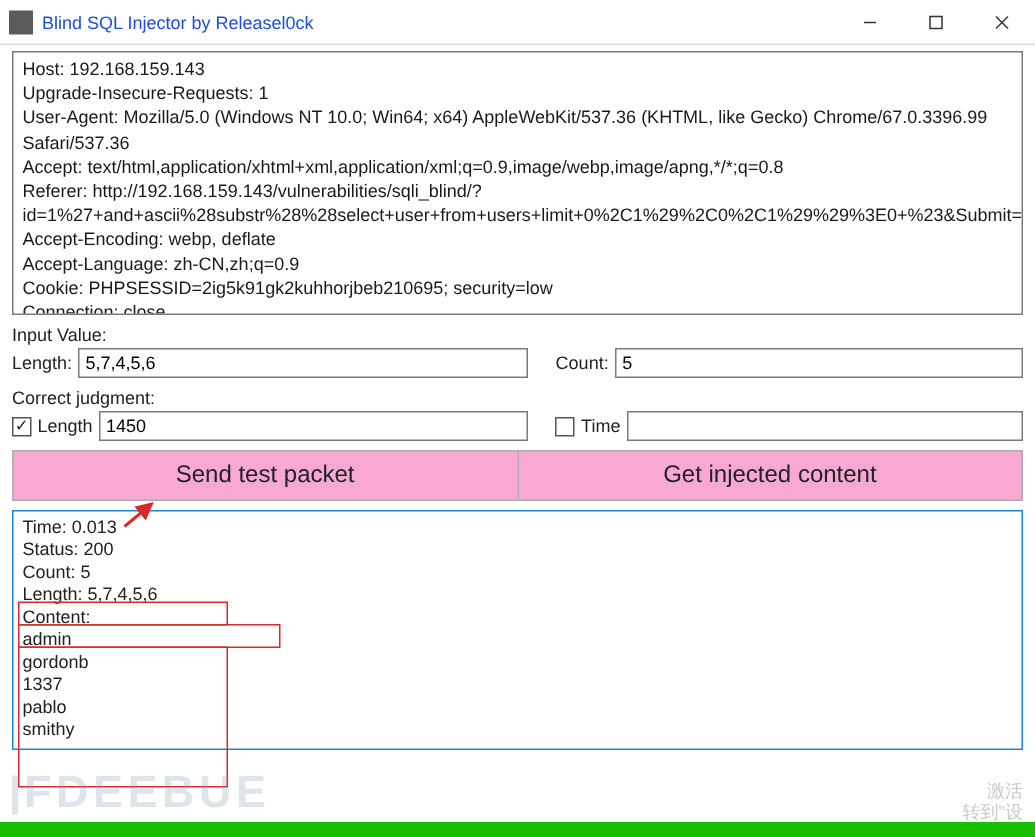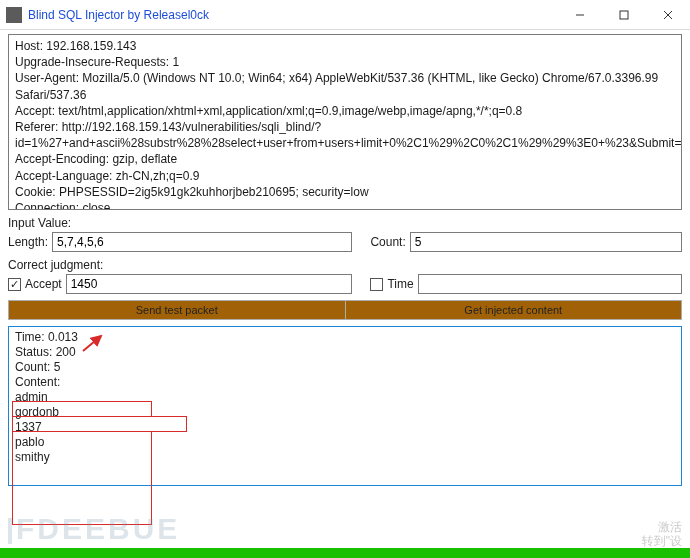--- a/index.html
+++ b/index.html
@@ -106,27 +106,27 @@
     line-height: 1;
   }
   .chk.checked::after { content: "✓"; color: #222; font-size: 11px; }
 
   .btn-row {
     display: flex;
     margin-top: 6px;
   }
   .btn {
     flex: 1;
-    height: 20px;
+    height: 34px;
     border: 1px solid #adadad;
-    background: #a16207;
+    background: #f9a8d4;
     display: flex;
     align-items: center;
     justify-content: center;
-    font-size: 11px;
+    font-size: 16px;
     cursor: pointer;
   }
   .btn + .btn { border-left: none; }
 
   .output {
     margin-top: 6px;
     border: 1px solid #1a84d6;
     height: 160px;
     padding: 3px 6px;
     font-size: 12px;
@@ -215,21 +215,21 @@
 </div>
 
 <div class="client">
 
   <div class="req-box" id="reqbox">
       <div>Host: 192.168.159.143</div>
       <div>Upgrade-Insecure-Requests: 1</div>
       <div>User-Agent: Mozilla/5.0 (Windows NT 10.0; Win64; x64) AppleWebKit/537.36 (KHTML, like Gecko) Chrome/67.0.3396.99 Safari/537.36</div>
       <div>Accept: text/html,application/xhtml+xml,application/xml;q=0.9,image/webp,image/apng,*/*;q=0.8</div>
       <div>Referer: http://192.168.159.143/vulnerabilities/sqli_blind/?id=1%27+and+ascii%28substr%28%28select+user+from+users+limit+0%2C1%29%2C0%2C1%29%29%3E0+%23&amp;Submit=Submit</div>
-      <div>Accept-Encoding: gzip, deflate</div>
+      <div>Accept-Encoding: webp, deflate</div>
       <div>Accept-Language: zh-CN,zh;q=0.9</div>
       <div>Cookie: PHPSESSID=2ig5k91gk2kuhhorjbeb210695; security=low</div>
       <div>Connection: close</div>
     </div>
 
   <div class="section-label">Input Value:</div>
   <div class="two-col">
     <div class="col left">
       <span class="field-label">Length:</span>
       <input class="txt" type="text" value="5,7,4,5,6" style="">
@@ -237,39 +237,40 @@
     <div class="col right">
       <span class="field-label">Count:</span>
       <input class="txt" type="text" value="5" style="">
     </div>
   </div>
 
   <div class="section-label">Correct judgment:</div>
   <div class="two-col">
     <div class="col left">
       <span id="len-chk" class="chk checked"></span>
-      <span class="field-label">Accept</span>
+      <span class="field-label">Length</span>
       <input class="txt" type="text" value="1450" style="">
     </div>
     <div class="col right">
       <span id="time-chk" class="chk"></span>
       <span class="field-label">Time</span>
       <input class="txt" type="text" value="" style="">
     </div>
   </div>
 
   <div class="btn-row">
     <div class="btn">Send test packet</div>
     <div class="btn">Get injected content</div>
   </div>
 
   <div class="output" id="outbox">
       <div>Time: 0.013</div>
       <div>Status: 200</div>
       <div>Count: 5</div>
+      <div>Length: 5,7,4,5,6</div>
       <div>Content:</div>
       <div>admin</div>
       <div>gordonb</div>
       <div>1337</div>
       <div>pablo</div>
       <div>smithy</div>
     </div>
 
 </div>
 

